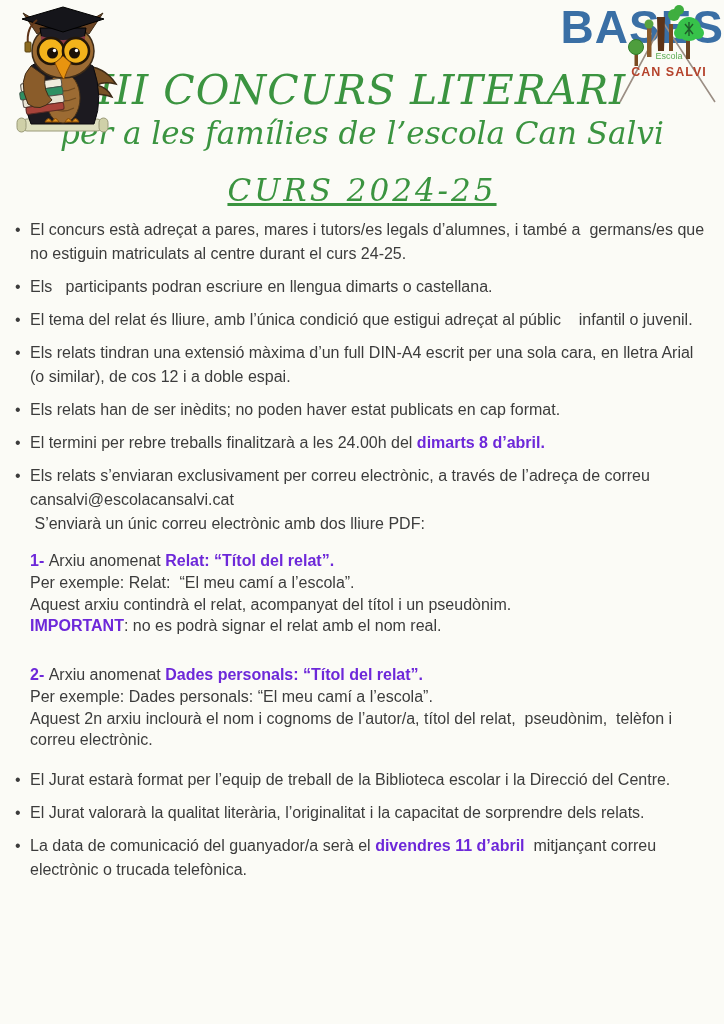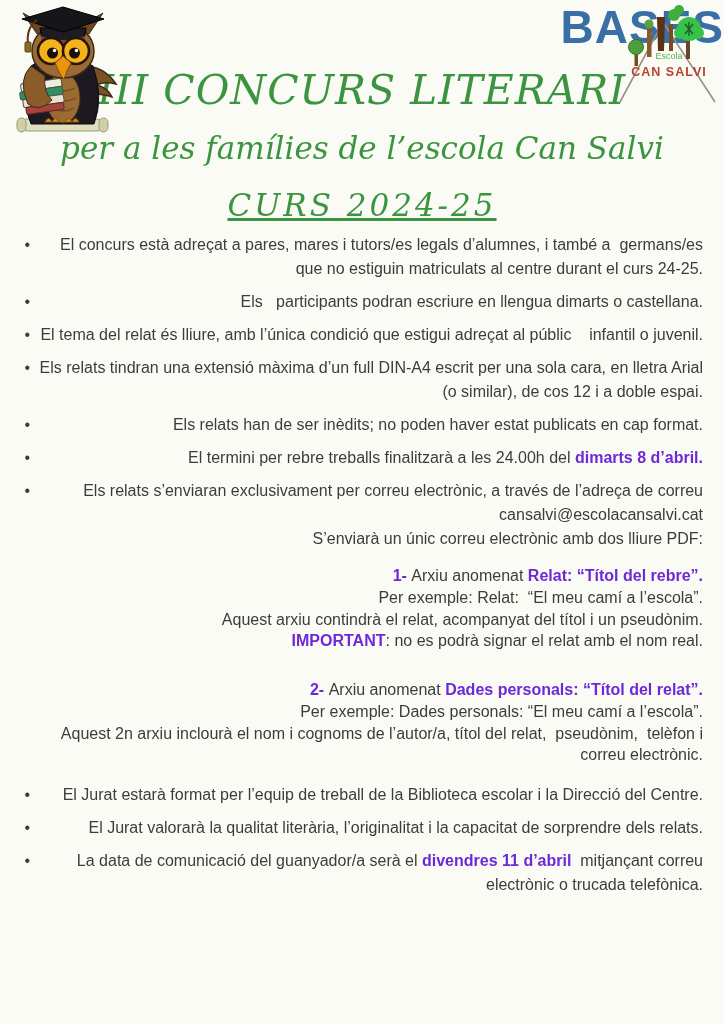--- a/index.html
+++ b/index.html
@@ -21,26 +21,26 @@
   .bases {
     text-align: right; 
     font-size: 46px; font-weight: bold; letter-spacing: 1px;
     color: #3a6fa5;
   }
   .hand {
     text-align: center; color: #3b9440;
     font-family: "DejaVu Serif", serif; font-style: italic;
   }
   .title1 { font-size: 41px; margin-top: 12px; letter-spacing: 1px; }
-  .title2 { font-size: 31px; margin-top: 16px; }
+  .title2 { font-size: 31px; margin-top: 1px; }
   .title3 { font-size: 31px; margin-top: 21px; letter-spacing: 3px; text-decoration: underline; }
 
   
   .content { padding: 10px 13px 0 13px; font-size: 16px; }
-  .block { margin: 0 8px 9px 0; text-align: right; }
+  .block { margin: 0 0 9px 0; }
   .block.bullet { display: flex; }
   .block.bullet::before {
     content: "\2022";
     flex: 0 0 17px; width: 17px;
     padding-left: 2px; box-sizing: border-box;
     line-height: 1.5; color: #3c3c3c;
   }
   .block .txt { flex: 1; white-space: pre-wrap; line-height: 1.5; }
   .block.plain .txt { margin-left: 17px; line-height: 1.36; }
   .bold { font-weight: bold; color: #6d28d9; }
@@ -142,21 +142,21 @@
       <div class="block bullet">
         <div class="txt"><span>Els relats han de ser inèdits; no poden haver estat publicats en cap format.</span></div>
       </div>
       <div class="block bullet">
         <div class="txt"><span>El termini per rebre treballs finalitzarà a les 24.00h del </span><span class="bold">dimarts 8 d’abril.</span></div>
       </div>
       <div class="block bullet">
         <div class="txt"><span>Els relats s’enviaran exclusivament per correu electrònic, a través de l’adreça de correu cansalvi@escolacansalvi.cat</span><br><span> S’enviarà un únic correu electrònic amb dos lliure PDF:</span></div>
       </div>
       <div class="block plain">
-        <div class="txt"><span class="bold">1- </span><span>Arxiu anomenat </span><span class="bold">Relat: “Títol del rebre”.</span><br><span>Per exemple: Relat:  “El meu camí a l’escola”.</span><br><span>Aquest arxiu contindrà el relat, acompanyat del títol i un pseudònim.</span><br><span class="bold">IMPORTANT</span><span>: no es podrà signar el relat amb el nom real.</span></div>
+        <div class="txt"><span class="bold">1- </span><span>Arxiu anomenat </span><span class="bold">Relat: “Títol del relat”.</span><br><span>Per exemple: Relat:  “El meu camí a l’escola”.</span><br><span>Aquest arxiu contindrà el relat, acompanyat del títol i un pseudònim.</span><br><span class="bold">IMPORTANT</span><span>: no es podrà signar el relat amb el nom real.</span></div>
       </div>
       <div class="block plain">
         <div class="txt"><span class="bold">2- </span><span>Arxiu anomenat </span><span class="bold">Dades personals: “Títol del relat”.</span><br><span>Per exemple: Dades personals: “El meu camí a l’escola”.</span><br><span>Aquest 2n arxiu inclourà el nom i cognoms de l’autor/a, títol del relat,  pseudònim,  telèfon i correu electrònic.</span></div>
       </div>
       <div class="block bullet">
         <div class="txt"><span>El Jurat estarà format per l’equip de treball de la Biblioteca escolar i la Direcció del Centre.</span></div>
       </div>
       <div class="block bullet">
         <div class="txt"><span>El Jurat valorarà la qualitat literària, l’originalitat i la capacitat de sorprendre dels relats.</span></div>
       </div>

